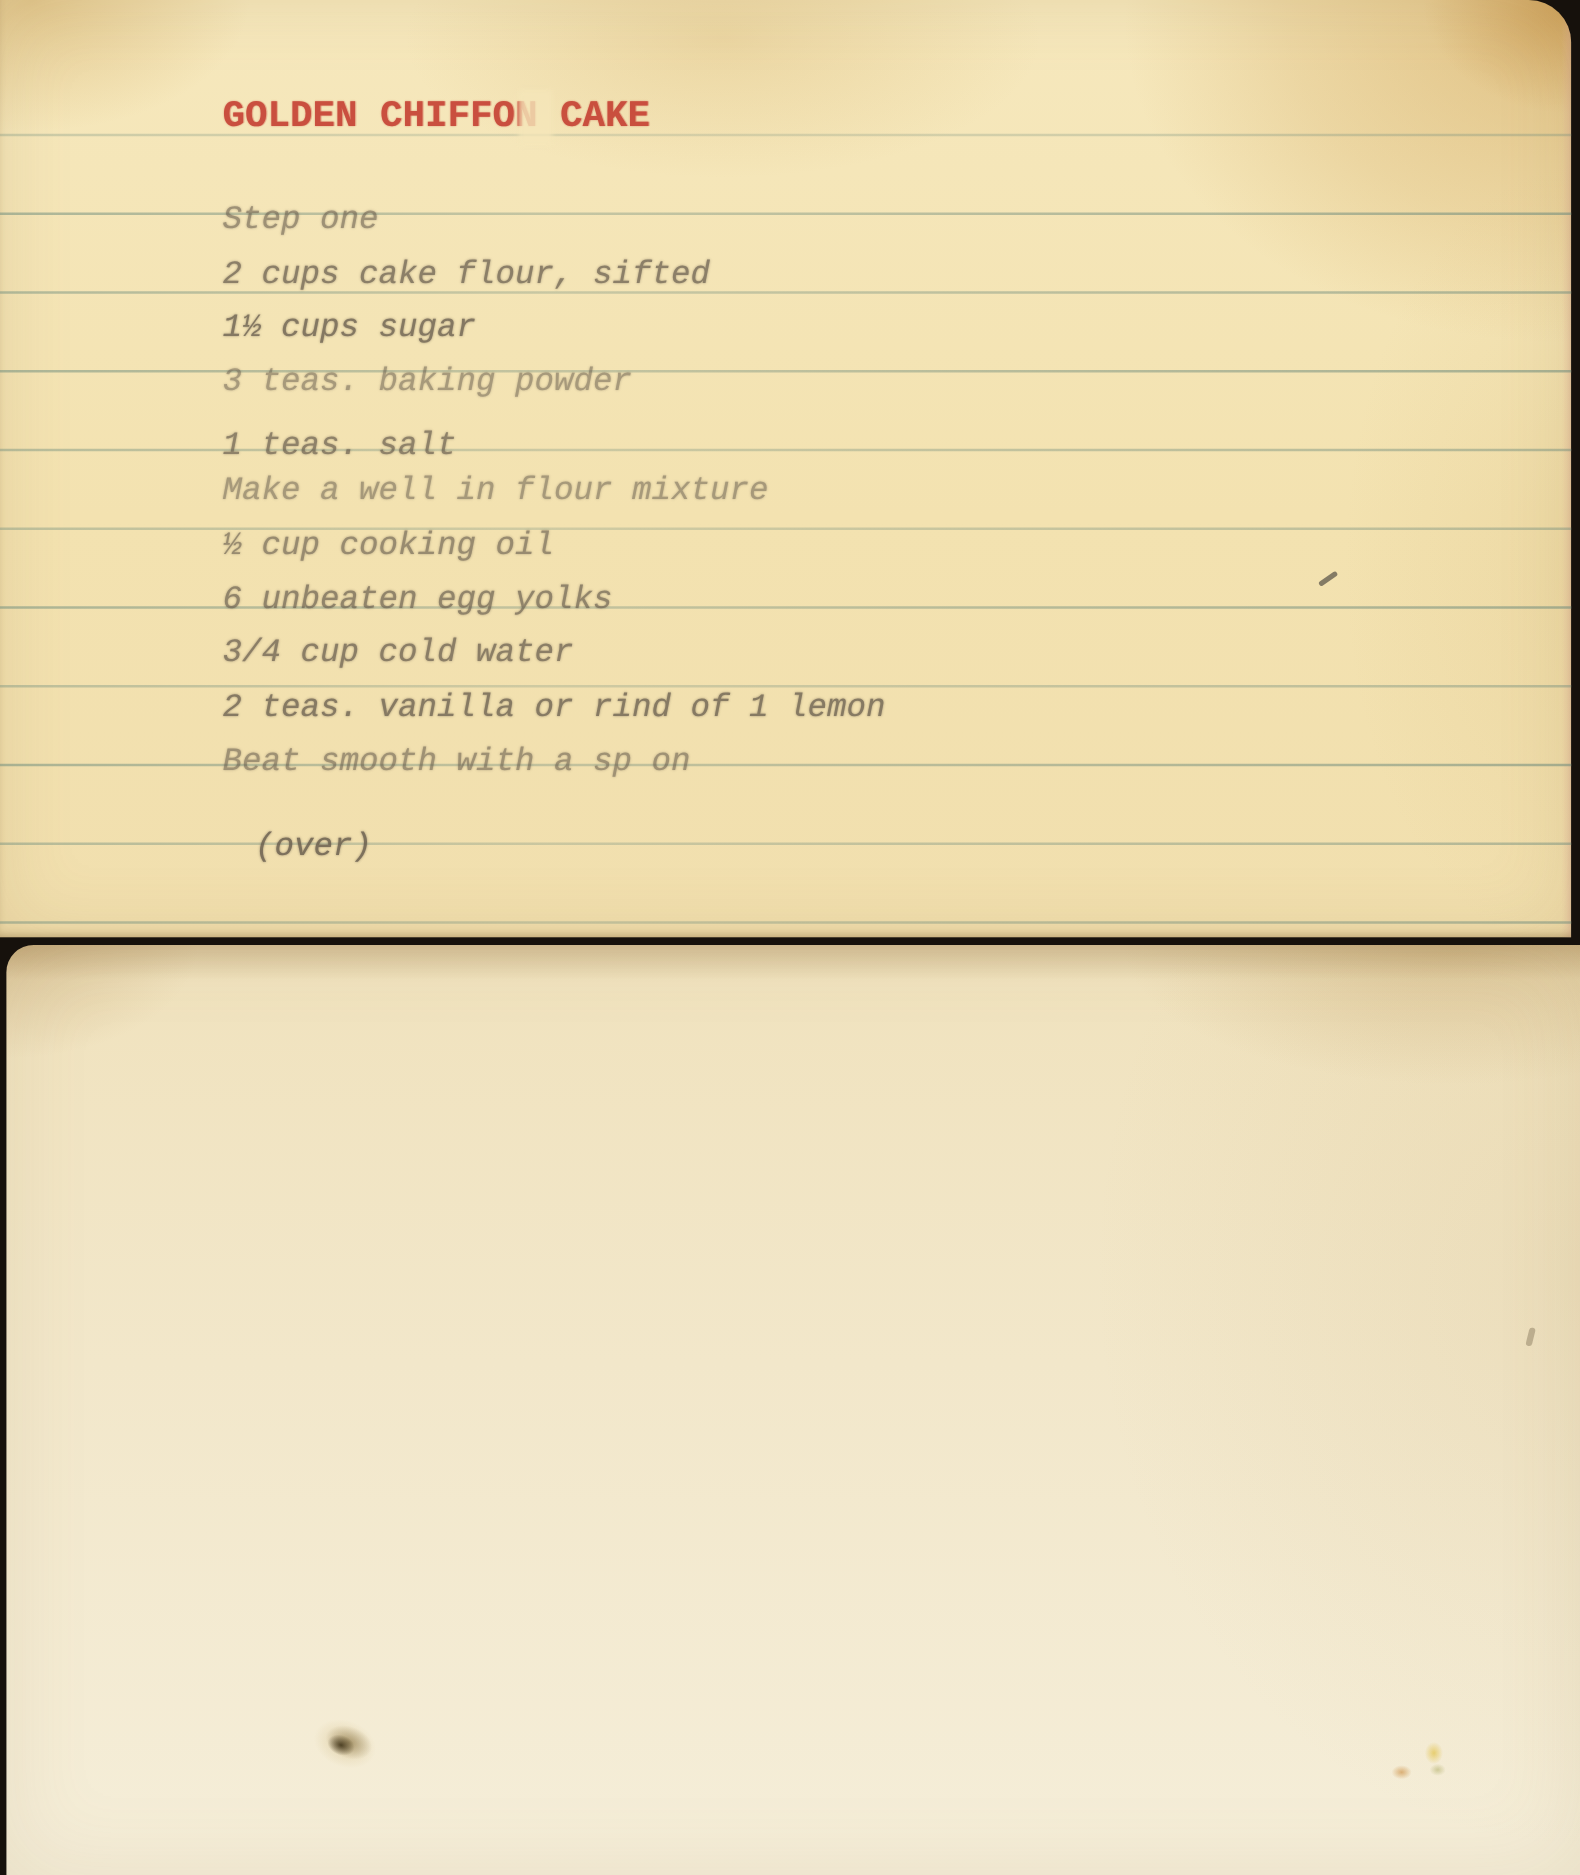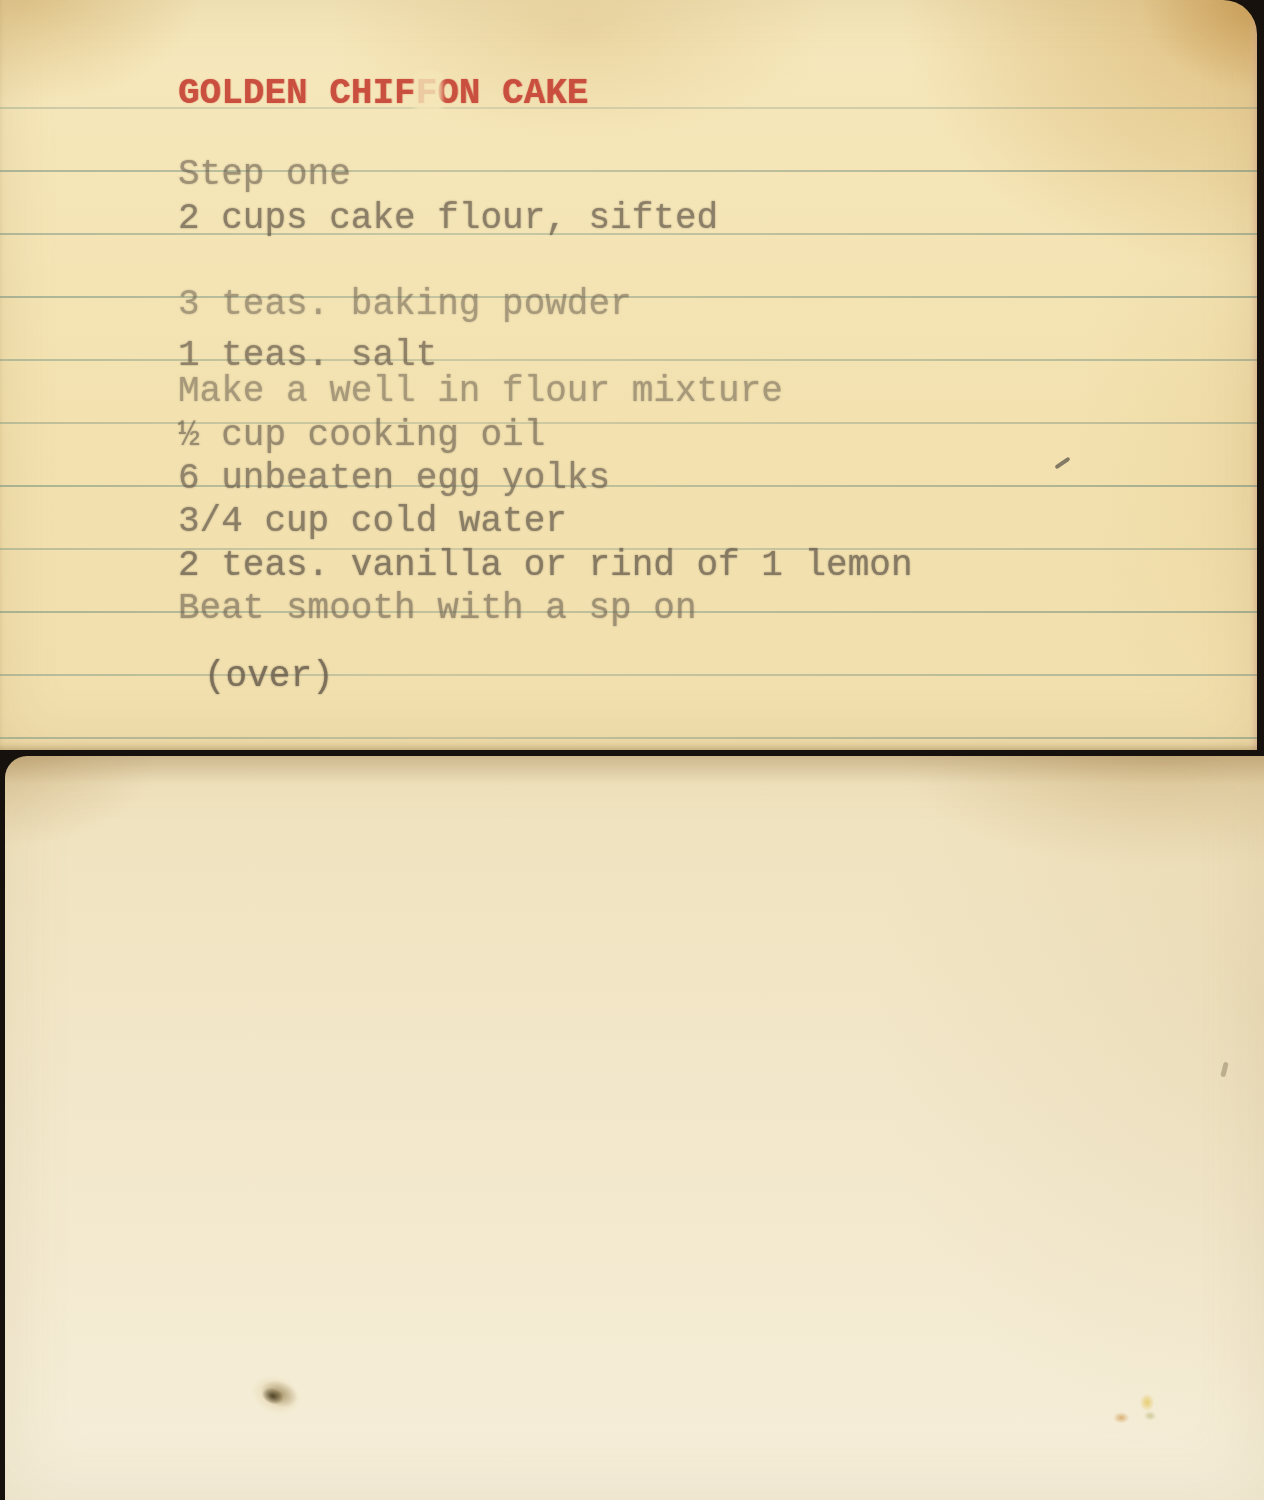--- a/index.html
+++ b/index.html
@@ -38,29 +38,30 @@
     box-shadow: inset 0 0 70px rgba(150,115,55,.12);
   }
 
   .rule{
     position:absolute;left:0;right:0;height:2px;z-index:1;
     background:linear-gradient(90deg, rgba(118,146,128,.95), rgba(130,152,132,.7) 35%, rgba(112,140,124,.95));
   }
 
   .type{
     position:absolute;z-index:2;
-    font-size:36px;line-height:40px;white-space:pre;
+    font-size:26px;line-height:40px;white-space:pre;
     color:#695e4e;
     text-shadow:0 0 2px rgba(110,98,80,.85);
+    font-style:italic;
   }
   #card-front .type{left:178px;}
 
   .stamp{
     position:absolute;z-index:2;left:178px;top:74px;margin:0;
-    font-size:36px;line-height:40px;font-weight:bold;white-space:pre;
+    font-size:30px;line-height:40px;font-weight:bold;white-space:pre;
     color:#c43b2f;opacity:.88;
     text-shadow:0 0 1.5px rgba(196,59,47,.6), 1px 0 0 rgba(196,59,47,.25);
     font-family:"Liberation Mono","DejaVu Sans Mono",monospace;
   }
   
   .stamp::after{
     content:"";position:absolute;left:237px;top:-2px;width:27px;height:44px;
     background:rgba(245,230,185,.82);filter:blur(2px);
   }
 
@@ -106,20 +107,21 @@
       <div class="rule" style="top:548px;opacity:.45"></div>
       <div class="rule" style="top:611px;opacity:.6"></div>
       <div class="rule" style="top:674px;opacity:.5"></div>
       <div class="rule" style="top:737px;opacity:.55"></div>
     </div>
 
     <h1 class="stamp">GOLDEN CHIFFON CAKE</h1>
 
     <div class="type" style="top:155px;opacity:.62">Step one</div>
     <div class="type" style="top:199px;opacity:.75">2 cups cake flour, sifted</div>
+    <div class="type" style="top:242px;opacity:.8">1½ cups sugar</div>
     <div class="type" style="top:285px;opacity:.55">3 teas. baking powder</div>
     <div class="type" style="top:336px;opacity:.72">1 teas. salt</div>
     <div class="type" style="top:372px;opacity:.55">Make a well in flour mixture</div>
     <div class="type" style="top:416px;opacity:.65">½ cup cooking oil</div>
     <div class="type" style="top:459px;opacity:.7">6 unbeaten egg yolks</div>
     <div class="type" style="top:502px;opacity:.75">3/4 cup cold water</div>
     <div class="type" style="top:546px;opacity:.78">2 teas. vanilla or rind of 1 lemon</div>
     <div class="type" style="top:589px;opacity:.6">Beat smooth with a sp on</div>
     <div class="type" style="top:657px;left:204px;opacity:.85">(over)</div>
 

